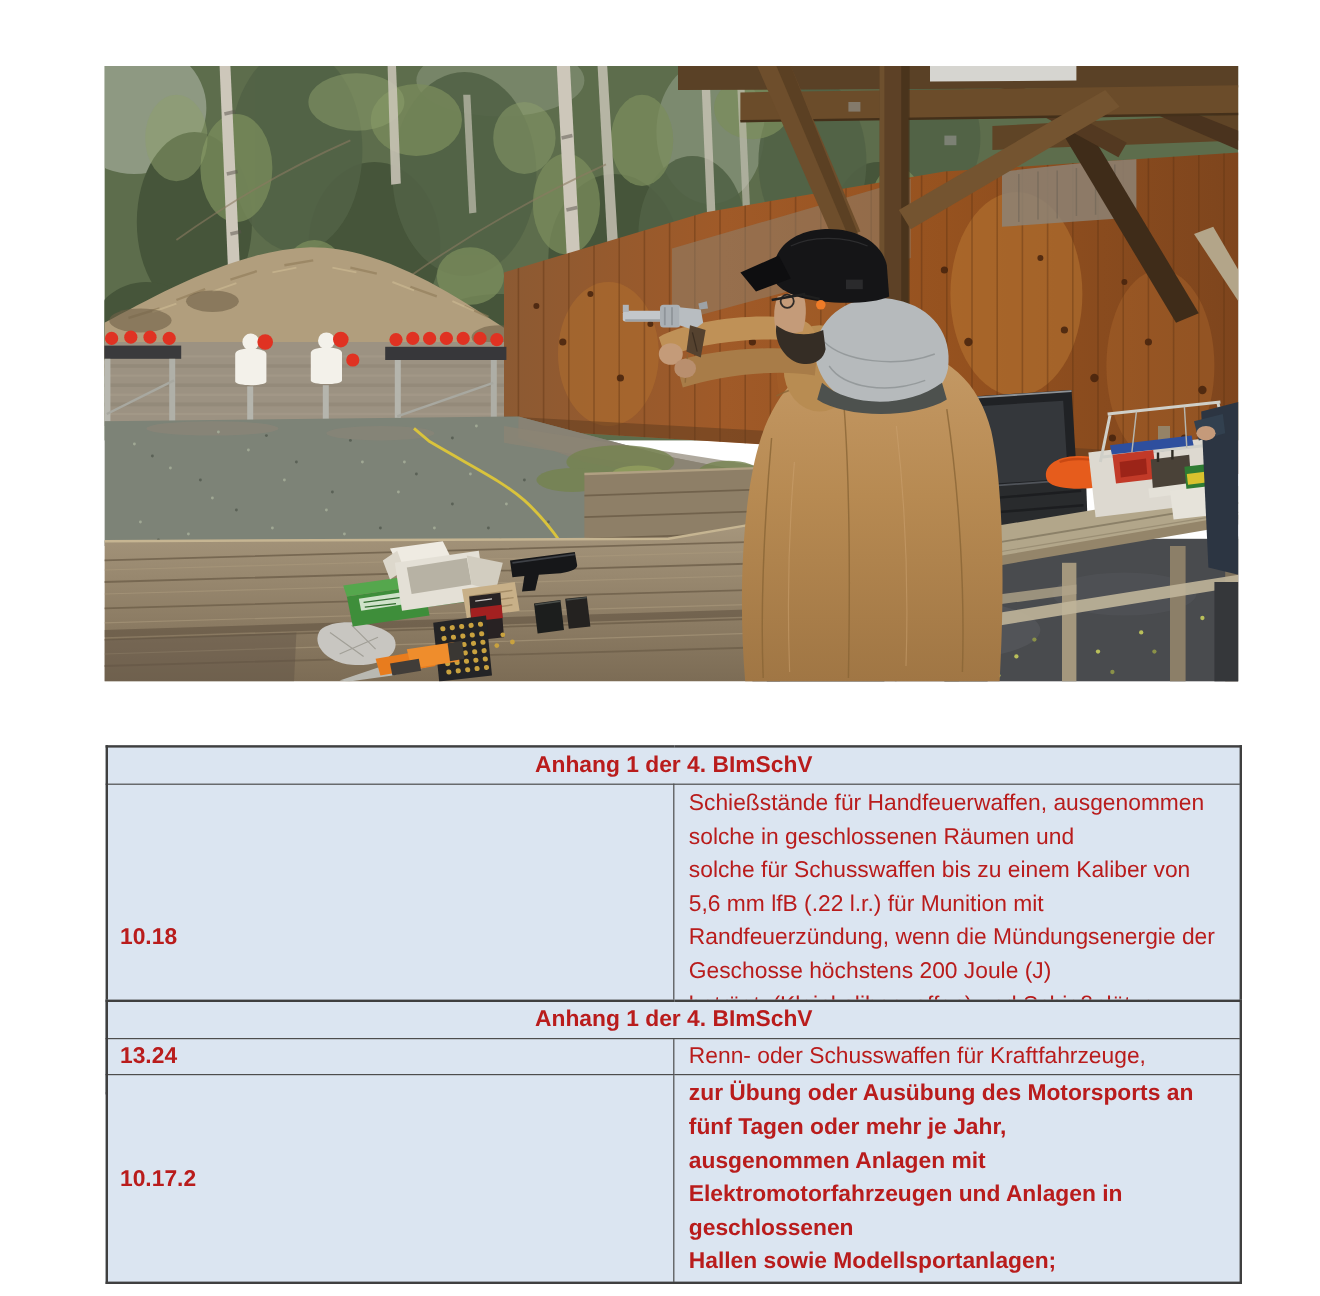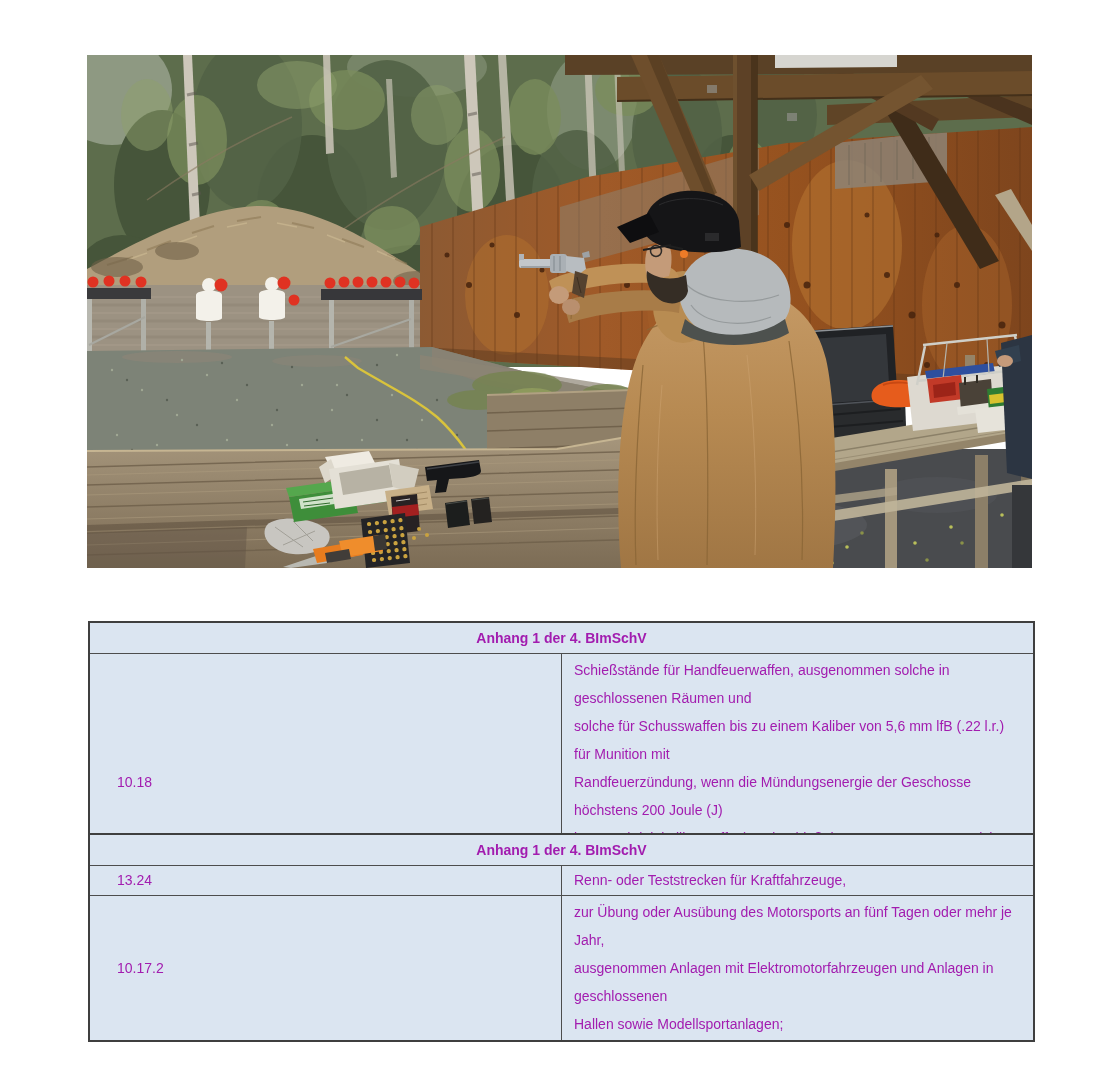--- a/index.html
+++ b/index.html
@@ -3,27 +3,27 @@
 <meta charset="utf-8">
 <style>
   html,body{margin:0;padding:0;background:#ffffff;}
   .stage{position:relative;width:1100px;height:1080px;background:#ffffff;overflow:hidden;
          font-family:"Liberation Sans",sans-serif;}
   .photo{position:absolute;left:87px;top:55px;width:945px;height:513px;}
   .photo svg{display:block;}
   .tbl{position:absolute;left:88px;width:947px;}
   .tbl table{border-collapse:collapse;width:100%;background:#dbe5f1;table-layout:fixed;
              border:2px solid #3f3f3f;}
-  .tbl td{border:1.5px solid #4d4d4d;font-size:14px;line-height:28px;color:#a21caf;
+  .tbl td{border:1.5px solid #4d4d4d;font-size:19px;line-height:28px;color:#b91c1c;
           padding:1px 10px;vertical-align:middle;overflow:hidden;}
   .tbl tr.hdr td{font-weight:bold;text-align:center;height:28px;padding:1px 4px;}
-  .tbl td.id{width:88px;font-weight:normal;padding-left:27px;}
+  .tbl td.id{width:88px;font-weight:bold;padding-left:10px;}
   .tbl td.tx{white-space:pre-line;padding:2px 12px;}
   #t1{top:621px;} #t1 td.tx{height:146px;}
-  #t2{top:833px;} #t2 td.tx.big{height:84px;} #t2 td.tx.one{height:25px;line-height:25px;}
+  #t2{top:833px;} #t2 td.tx.big{height:84px;font-weight:bold;} #t2 td.tx.one{height:25px;line-height:25px;}
   #t2 td.id{line-height:25px;}
 </style>
 </head>
 <body>
 
 <div class="stage">
 
   <figure class="photo" style="margin:0">
   <svg width="945" height="513" viewBox="0 0 945 513">
     <defs>
@@ -477,21 +477,21 @@
   </section>
 
   <section class="tbl" id="t2">
     <table>
       <tbody>
           <tr class="hdr">
         <td colspan="2">Anhang 1 der 4. BImSchV</td>
       </tr>
       <tr>
         <td class="id">13.24</td>
-        <td class="tx one">Renn- oder Teststrecken für Kraftfahrzeuge,</td>
+        <td class="tx one">Renn- oder Schusswaffen für Kraftfahrzeuge,</td>
       </tr>
       <tr>
         <td class="id">10.17.2</td>
         <td class="tx big">zur Übung oder Ausübung des Motorsports an fünf Tagen oder mehr je Jahr,
 ausgenommen Anlagen mit Elektromotorfahrzeugen und Anlagen in geschlossenen
 Hallen sowie Modellsportanlagen;</td>
       </tr>
     </tbody>
       </table>
   </section>

